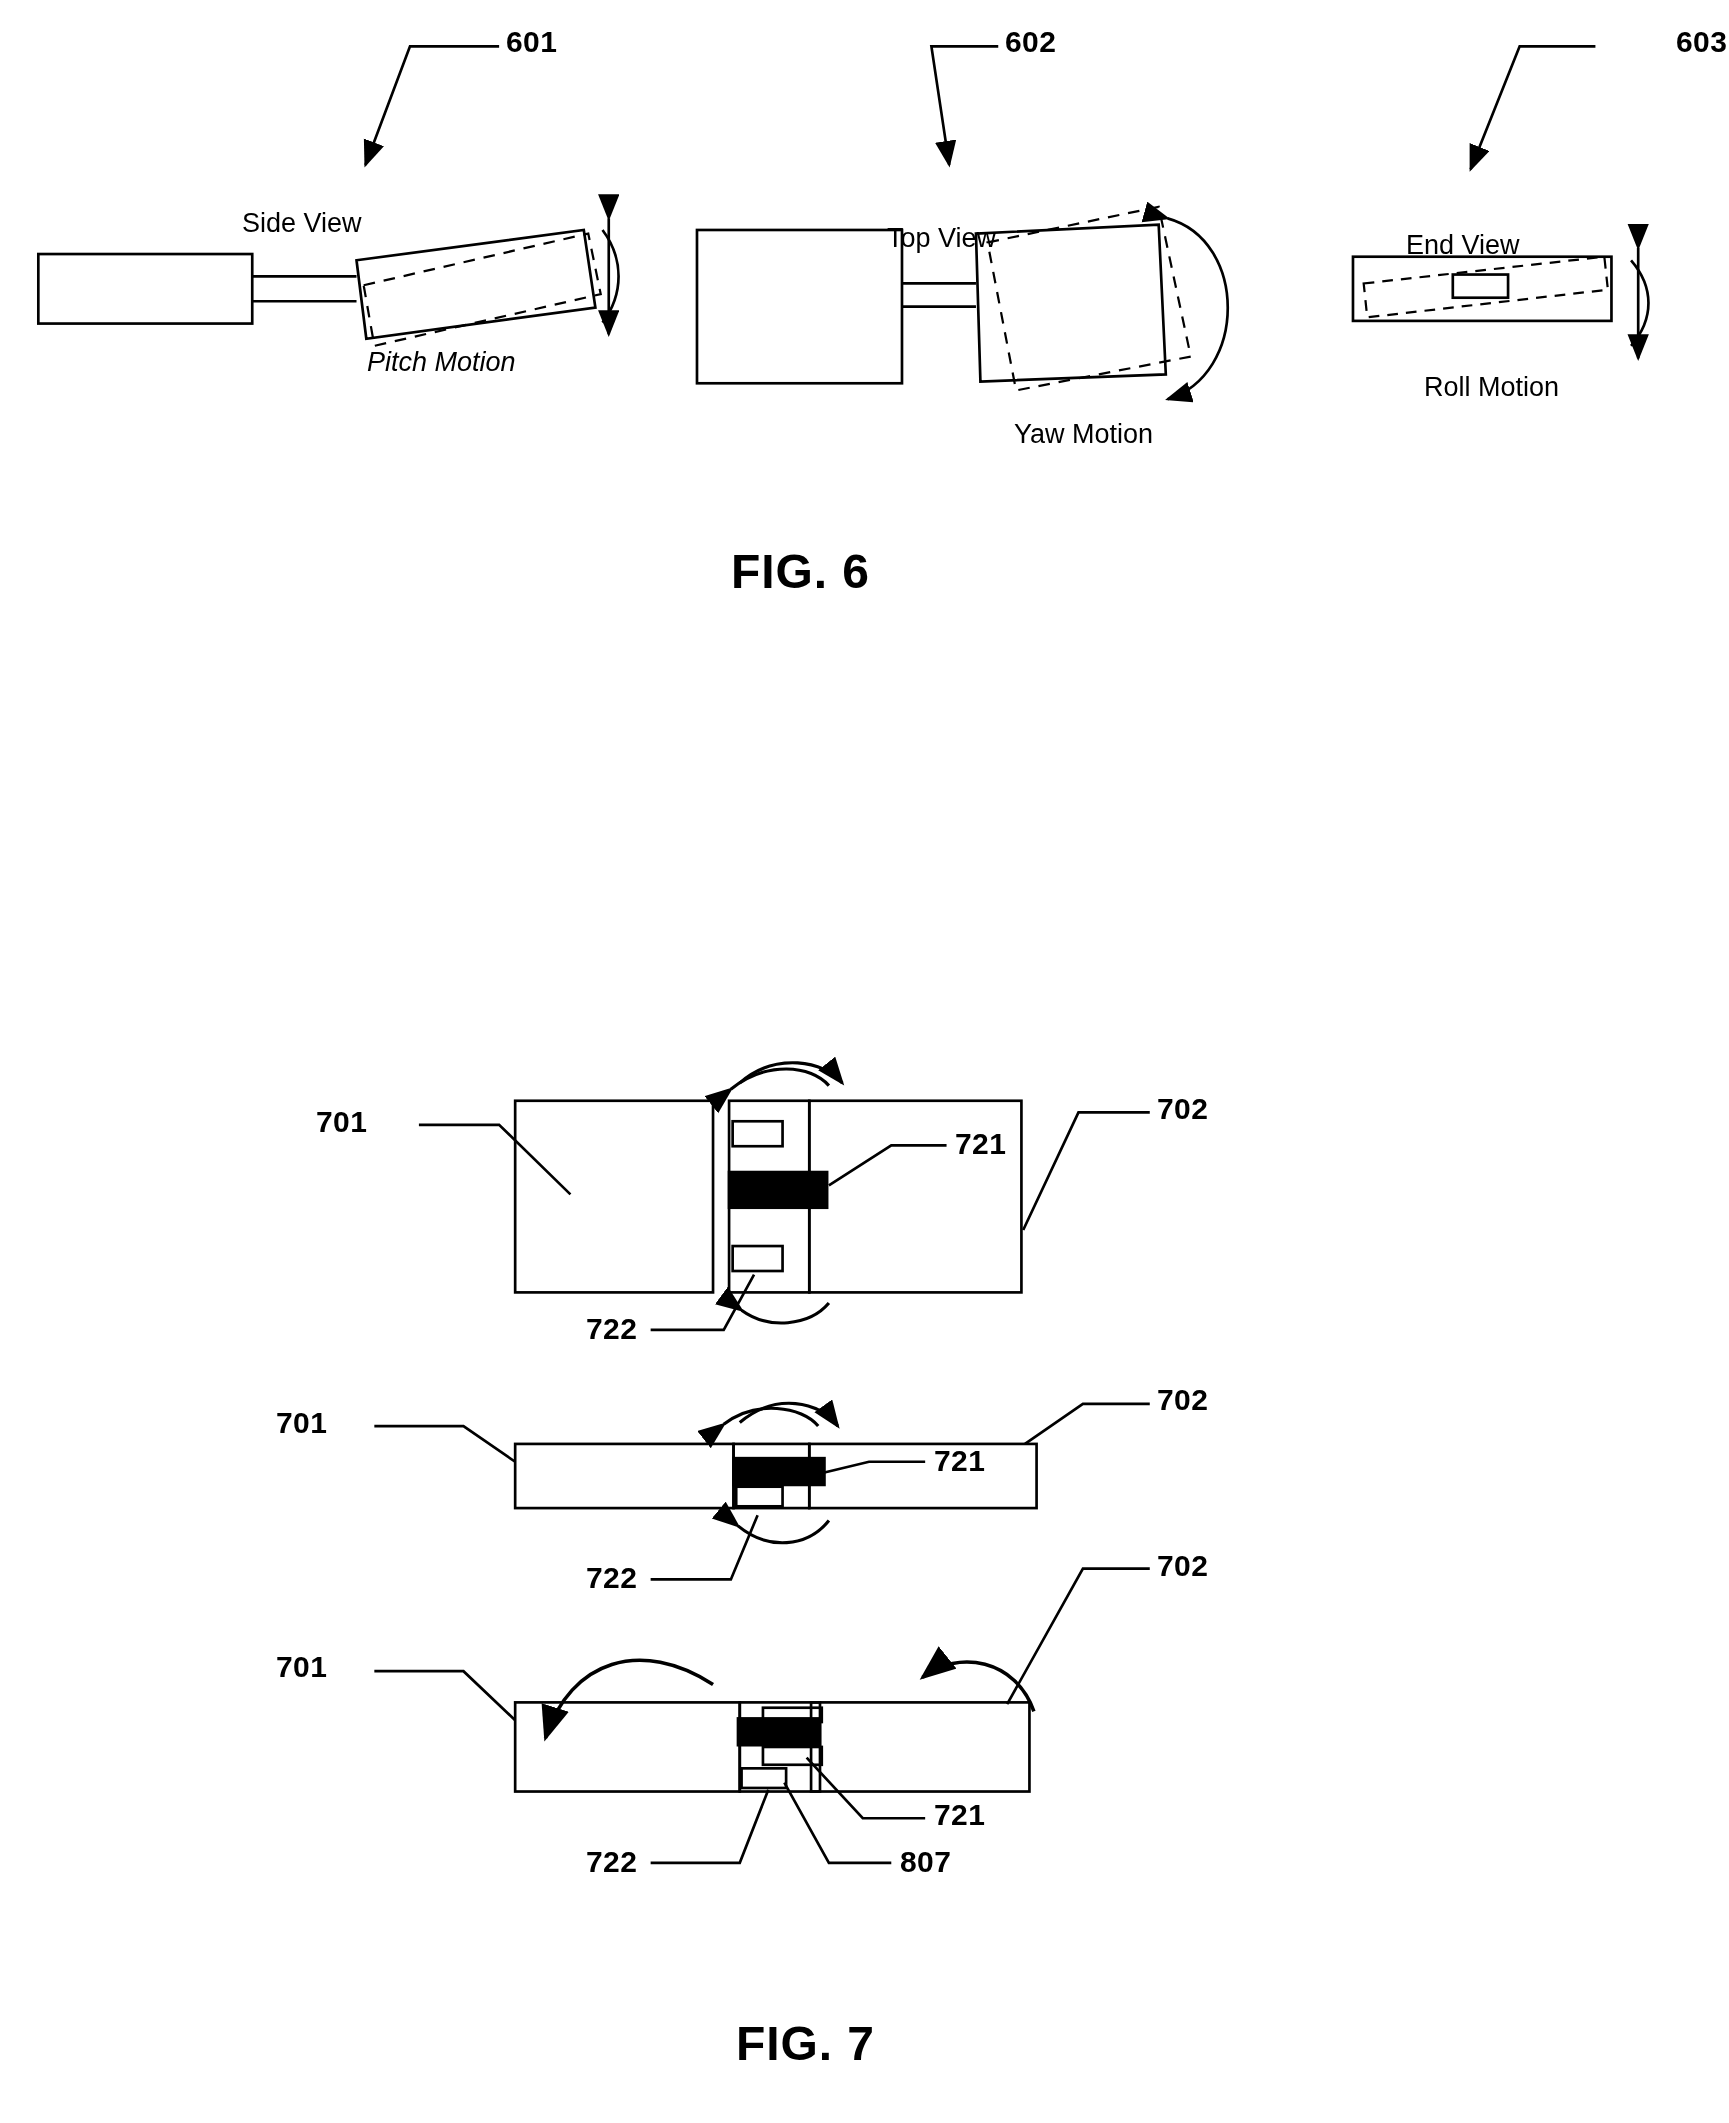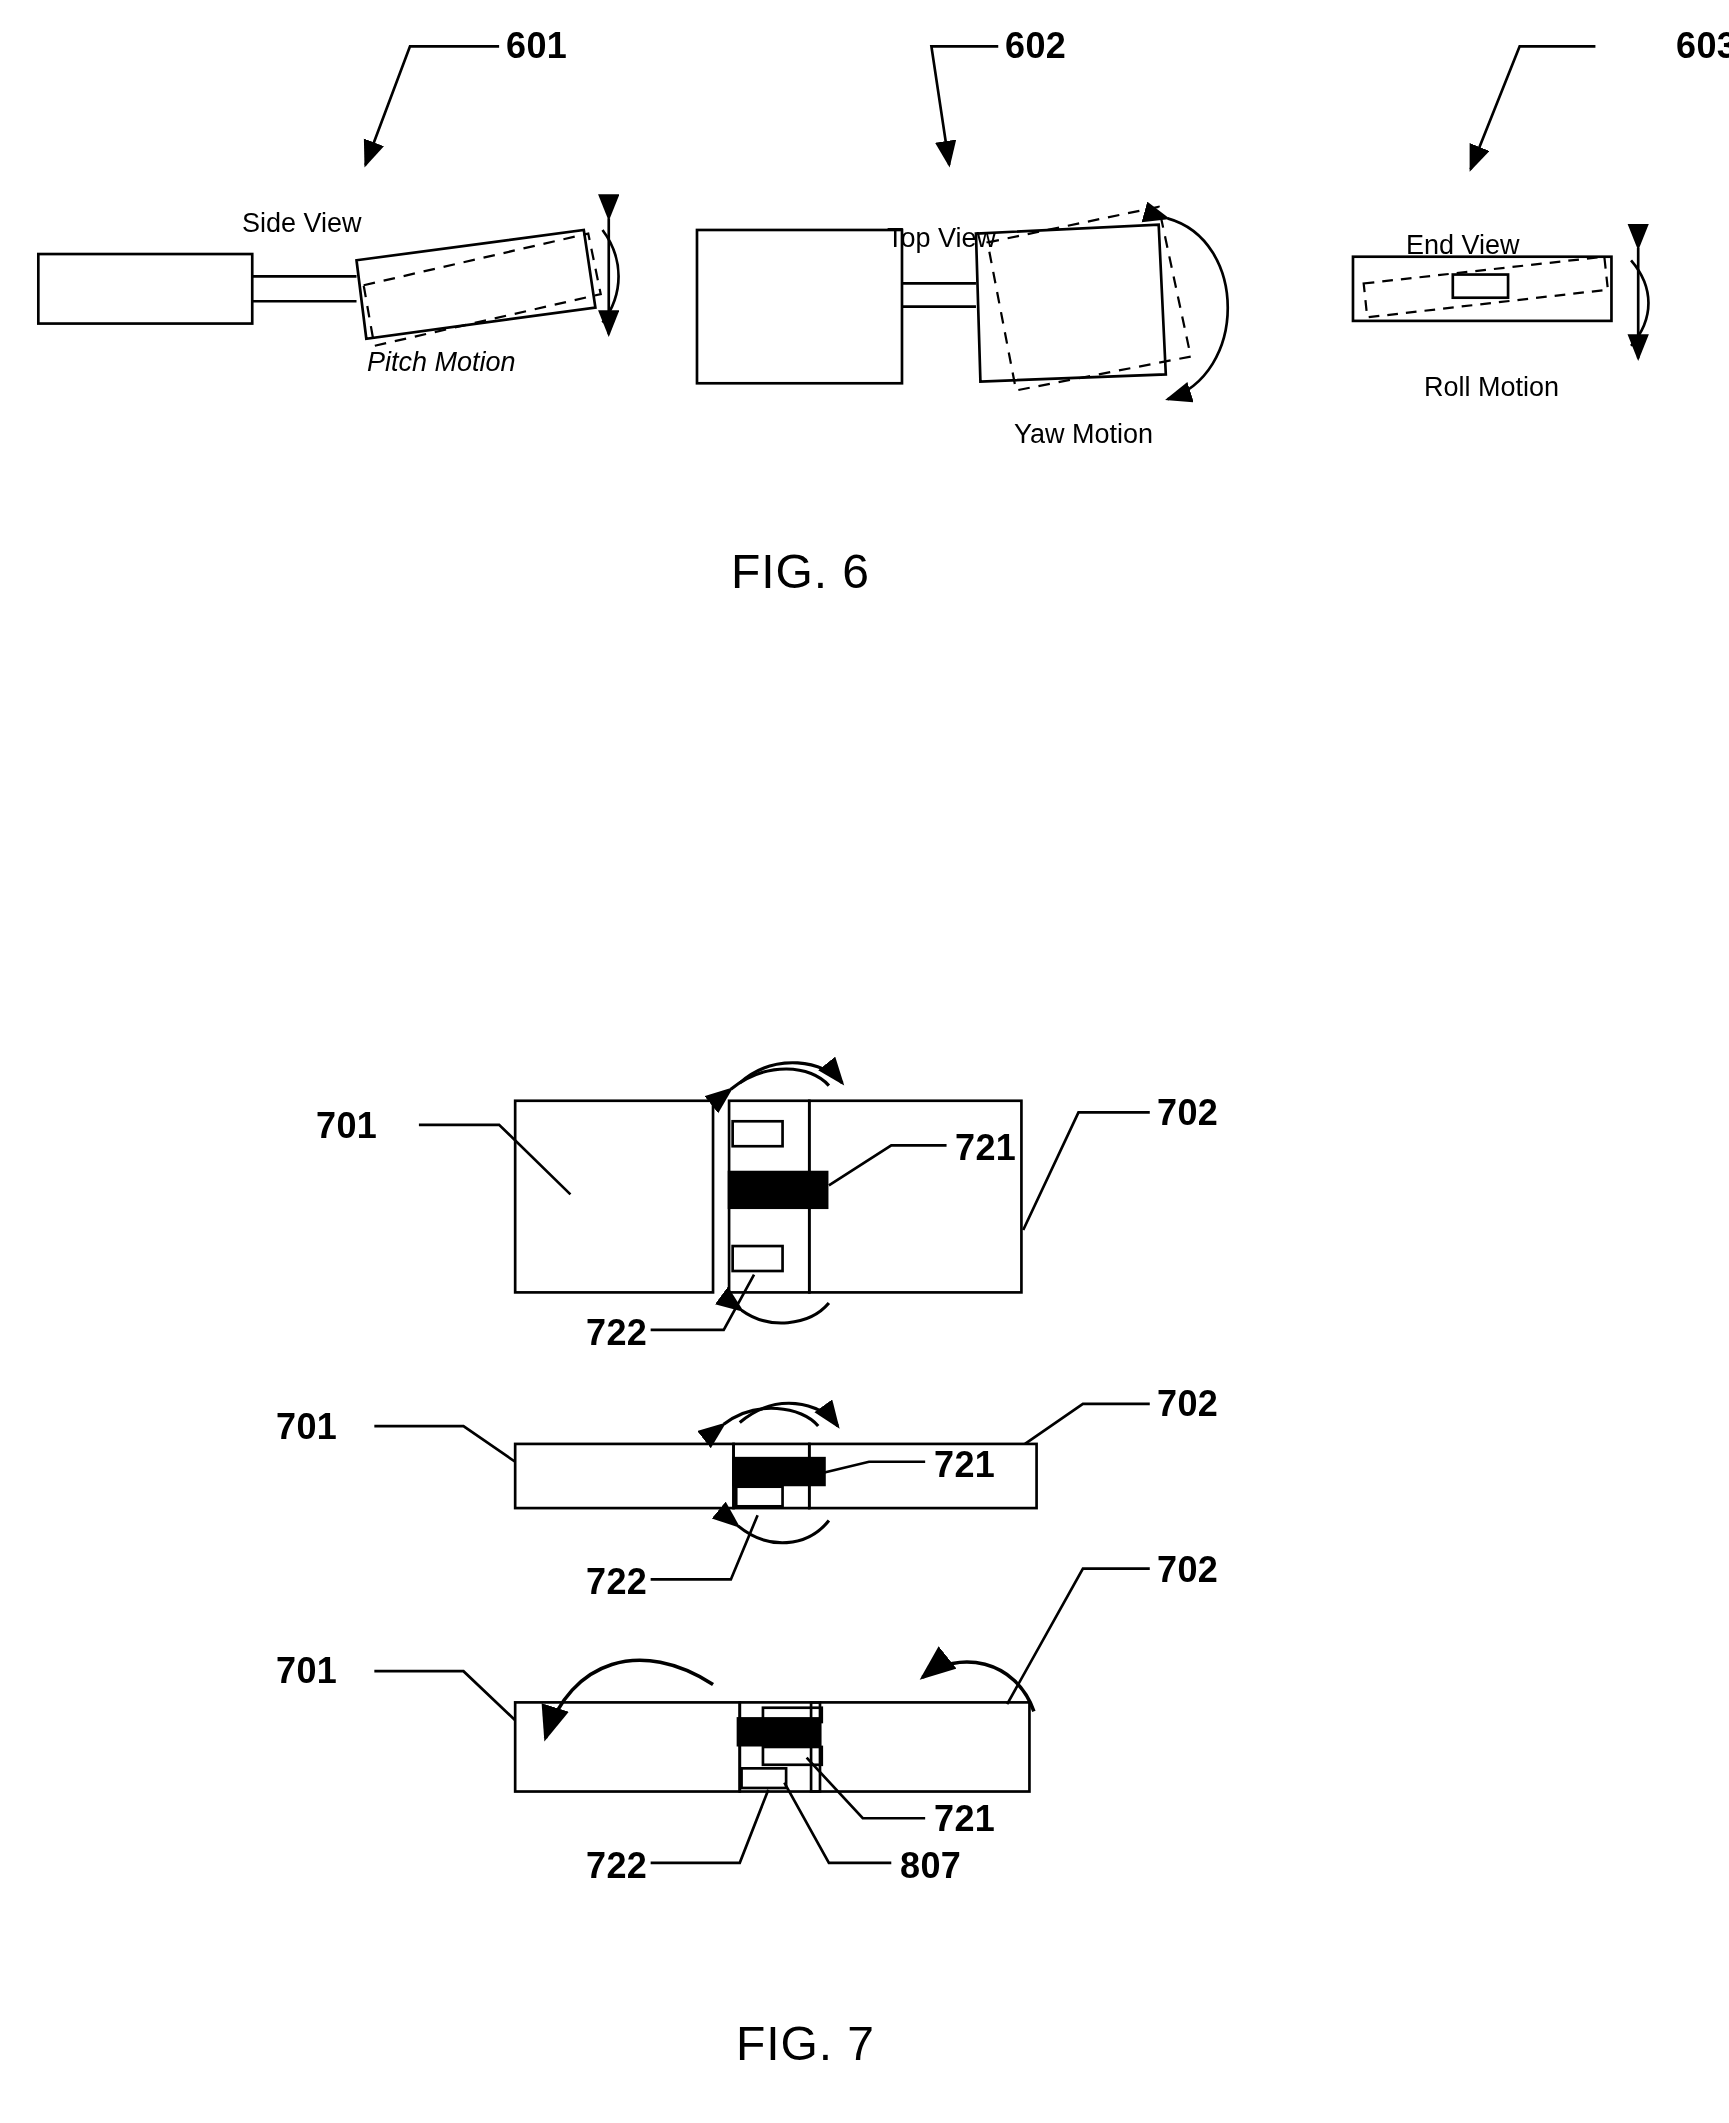--- a/index.html
+++ b/index.html
@@ -28,28 +28,28 @@
     width: 1730px;
     height: 2124px;
   }
   .lbl {
     position: absolute;
     white-space: nowrap;
     font-family: "Liberation Sans", sans-serif;
   }
   .ref {
     font-weight: bold;
-    font-size: 36px;
+    font-size: 30px;
     letter-spacing: 0.4px;
   }
   .plain {
     font-size: 27px;
   }
   .figcap {
-    font-weight: normal;
+    font-weight: bold;
     font-size: 48px;
     letter-spacing: 0.9px;
   }
 </style>
 </head>
 <body>
 
 <div class="sheet">
 
   <svg class="figure" viewBox="0 0 1941 2383" xmlns="http://www.w3.org/2000/svg">

